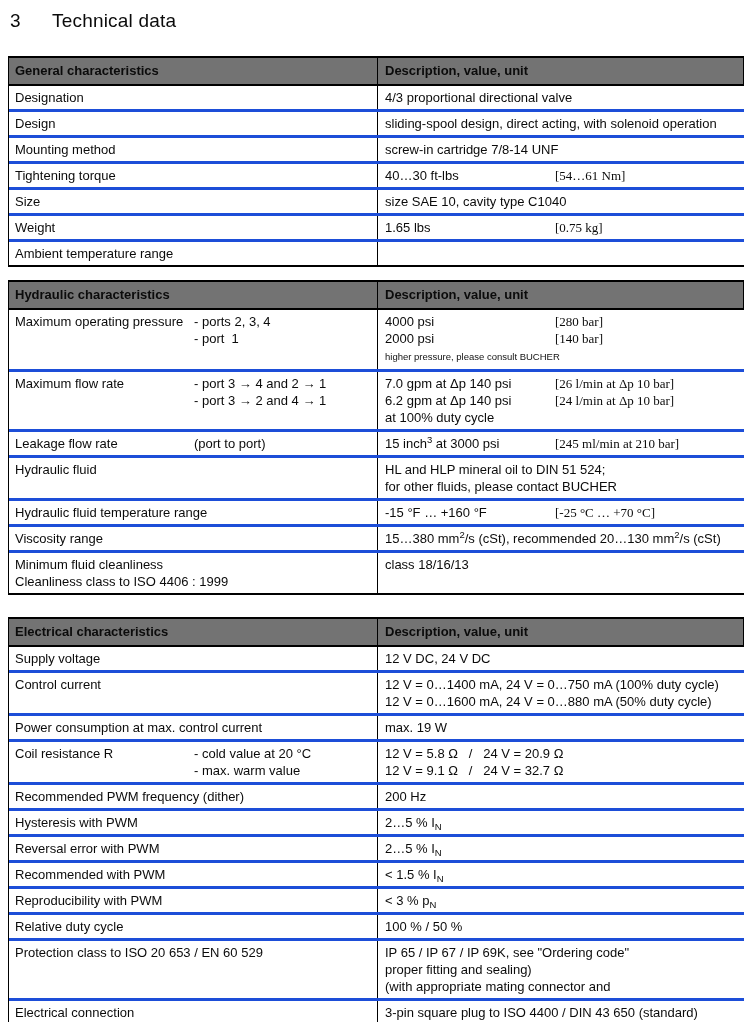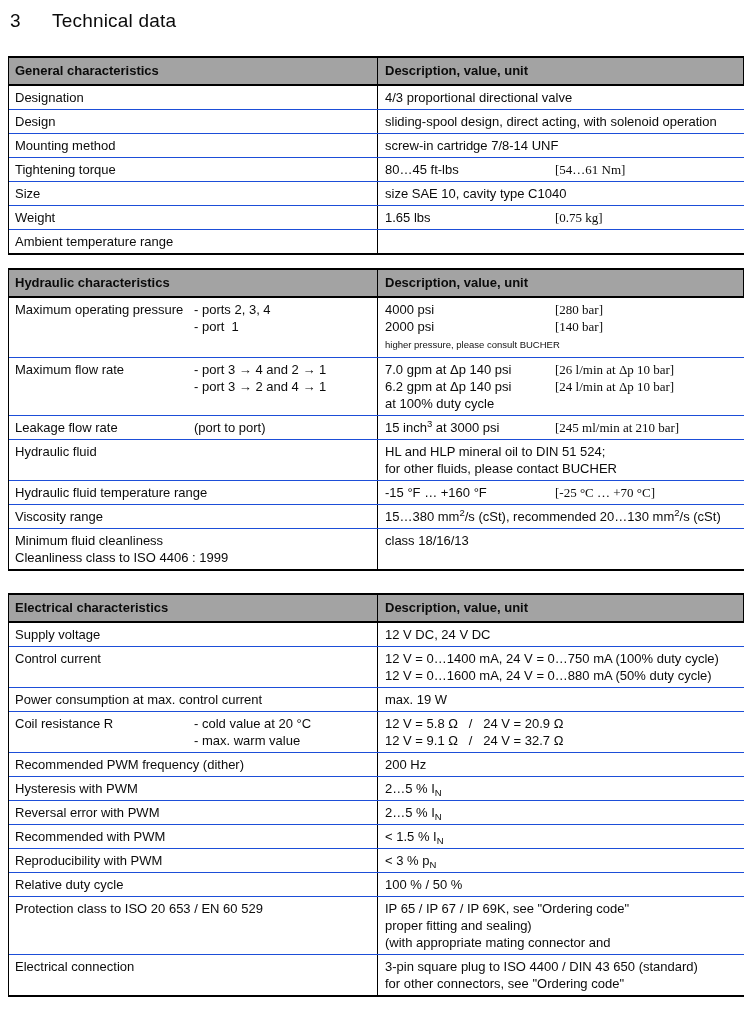--- a/index.html
+++ b/index.html
@@ -16,31 +16,31 @@
   h1 .num{display:inline-block;width:42px;}
   .tables{margin-top:24px;}
   .t{
     width:736px;box-sizing:border-box;
     border-top:2px solid #000;border-left:1px solid #000;border-bottom:2px solid #000;
     margin-bottom:13px;
   }
   .tables .t:nth-child(2){margin-bottom:22px;}
   .tables .t:last-child{margin-bottom:0;}
   .hdr{
-    display:flex;background:#a3a3a3;border-bottom:2px solid #000;
+    display:flex;background:#737373;border-bottom:2px solid #000;
     font-weight:700;border-right:1px solid #000;
   }
   .hdr .cell{padding-top:5px;padding-bottom:5px;font-size:13px;line-height:16px;}
   .c1{
     width:369px;min-width:369px;box-sizing:border-box;
     border-right:1px solid #000;position:relative;
     padding:3px 6px 3px 6px;
   }
   .c2{flex:1;box-sizing:border-box;position:relative;padding:3px 6px 3px 7px;}
-  .row{display:flex;border-bottom:1px solid #1d4ed8;}
+  .row{display:flex;border-bottom:3px solid #1d4ed8;}
   .row:last-child{border-bottom:none;}
   .ln{font-size:13px;line-height:17px;white-space:nowrap;}
   .sub{position:absolute;left:185px;top:3px;}
   .vln{font-size:13px;line-height:17px;position:relative;white-space:nowrap;}
   .vln.small{font-size:9.5px;line-height:14px;padding-top:3px;padding-bottom:2px;color:#111;}
   .unit{position:absolute;left:170px;white-space:nowrap;font-family:Liberation Serif, serif;}
   sup{font-size:9.5px;line-height:0;}
   sub{font-size:9.5px;line-height:0;vertical-align:baseline;position:relative;top:3px;}
 </style>
 </head>
@@ -77,21 +77,21 @@
           </div>
           <div class="c2">
             <div class="vln"><span class="vtext">screw-in cartridge 7/8-14 UNF</span></div>
           </div>
         </div>
         <div class="row">
           <div class="c1">
             <div class="ln">Tightening torque</div>
           </div>
           <div class="c2">
-            <div class="vln"><span class="vtext">80…45 ft-lbs</span><span class="unit">[54…61 Nm]</span></div>
+            <div class="vln"><span class="vtext">40…30 ft-lbs</span><span class="unit">[54…61 Nm]</span></div>
           </div>
         </div>
         <div class="row">
           <div class="c1">
             <div class="ln">Size</div>
           </div>
           <div class="c2">
             <div class="vln"><span class="vtext">size SAE 10, cavity type C1040</span></div>
           </div>
         </div>

